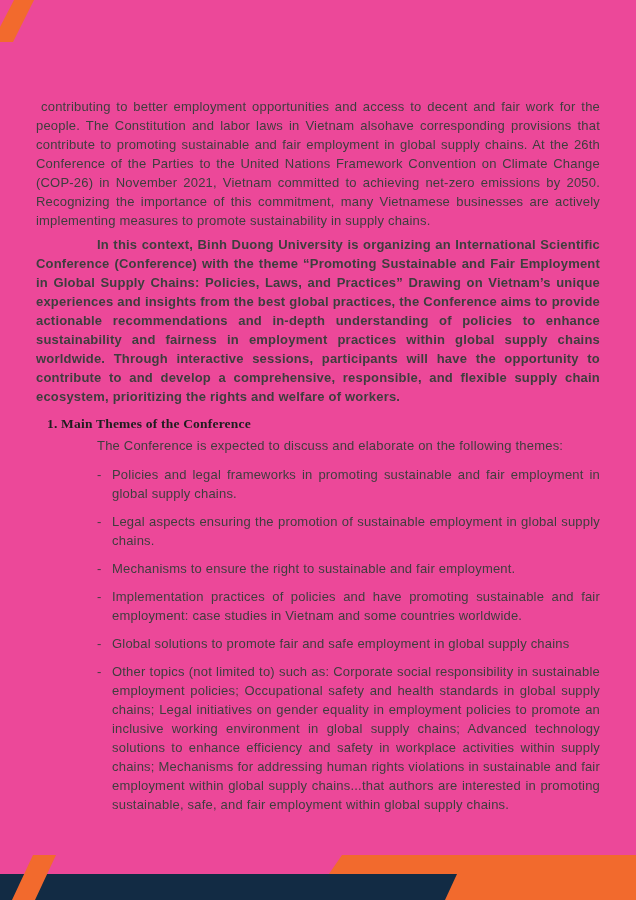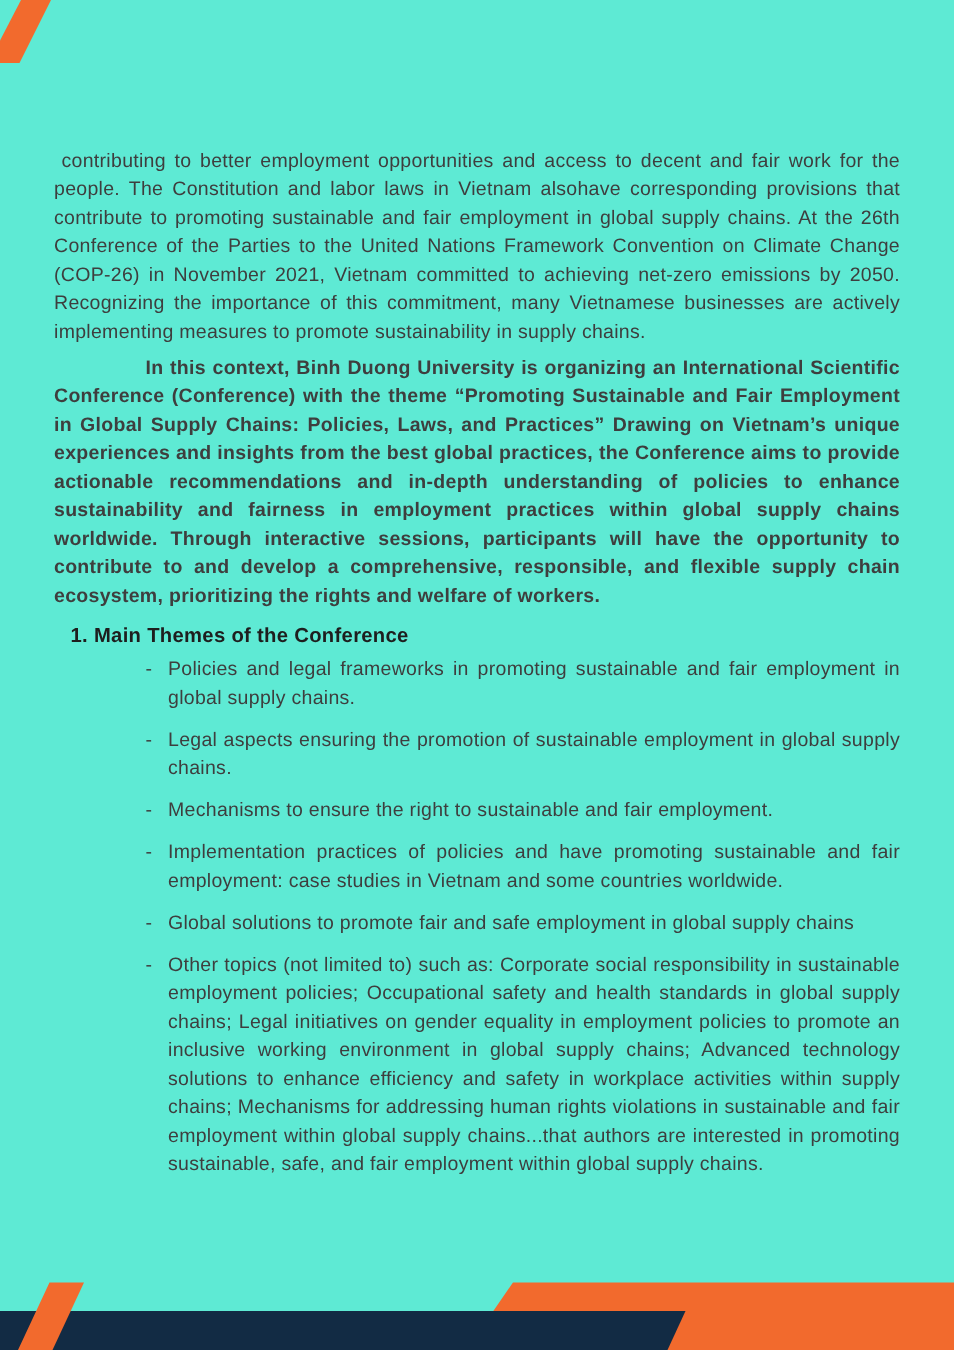--- a/index.html
+++ b/index.html
@@ -4,21 +4,21 @@
 <style>
   html, body { margin: 0; padding: 0; }
   body {
     width: 636px; height: 900px;
     font-family: "Liberation Sans", sans-serif;
     background: #e9e9e9;
   }
   .page {
     position: relative;
     width: 636px; height: 900px;
-    background: #5eead4;
+    background: #ec4899;
     overflow: hidden;
   }
   .content {
     position: absolute;
     top: 97px; left: 36px;
     width: 564px;
     font-size: 13px;
     line-height: 19px;
     letter-spacing: 0.2px;
     color: #3E3E3E;
@@ -27,20 +27,21 @@
     margin: 0 0 5px 0;
     text-align: justify;
   }
   .para.first-cont { text-indent: 5px; }
   .para.indented { text-indent: 61px; font-weight: bold; }
   .section-heading {
     margin: 8px 0 3px 11px;
     font-size: 13.5px;
     font-weight: bold;
     color: #1E1E1E;
+    font-family: Liberation Serif, serif;
   }
   .section-intro {
     margin: 0 0 10px 61px;
   }
   .bullet-list {
     margin: 0 0 0 61px;
     padding: 0;
     list-style: none;
   }
   .bullet-item {
@@ -77,20 +78,21 @@
   </svg>
 
   <div class="content">
 
     <p class="para first-cont">contributing to better employment opportunities and access to decent and fair work for the people. The Constitution and labor laws in Vietnam alsohave corresponding provisions that contribute to promoting sustainable and fair employment in global supply chains. At the 26th Conference of the Parties to the United Nations Framework Convention on Climate Change (COP-26) in November 2021, Vietnam committed to achieving net-zero emissions by 2050. Recognizing the importance of this commitment, many Vietnamese businesses are actively implementing measures to promote sustainability in supply chains.</p>
 
     <p class="para indented">In this context, Binh Duong University is organizing an International Scientific Conference (Conference) with the theme “Promoting Sustainable and Fair Employment in Global Supply Chains: Policies, Laws, and Practices” Drawing on Vietnam’s unique experiences and insights from the best global practices, the Conference aims to provide actionable recommendations and in-depth understanding of policies to enhance sustainability and fairness in employment practices within global supply chains worldwide. Through interactive sessions, participants will have the opportunity to contribute to and develop a comprehensive, responsible, and flexible supply chain ecosystem, prioritizing the rights and welfare of workers.</p>
 
     <div class="section-heading">1. Main Themes of the Conference</div>
 
+    <div class="section-intro">The Conference is expected to discuss and elaborate on the following themes:</div>
 
     <ul class="bullet-list">
       <li class="bullet-item">
         <span class="bullet-dash">-</span>
         <span class="bullet-text">Policies and legal frameworks in promoting sustainable and fair employment in global supply chains.</span>
       </li>
       <li class="bullet-item">
         <span class="bullet-dash">-</span>
         <span class="bullet-text">Legal aspects ensuring the promotion of sustainable employment in global supply chains.</span>
       </li>

